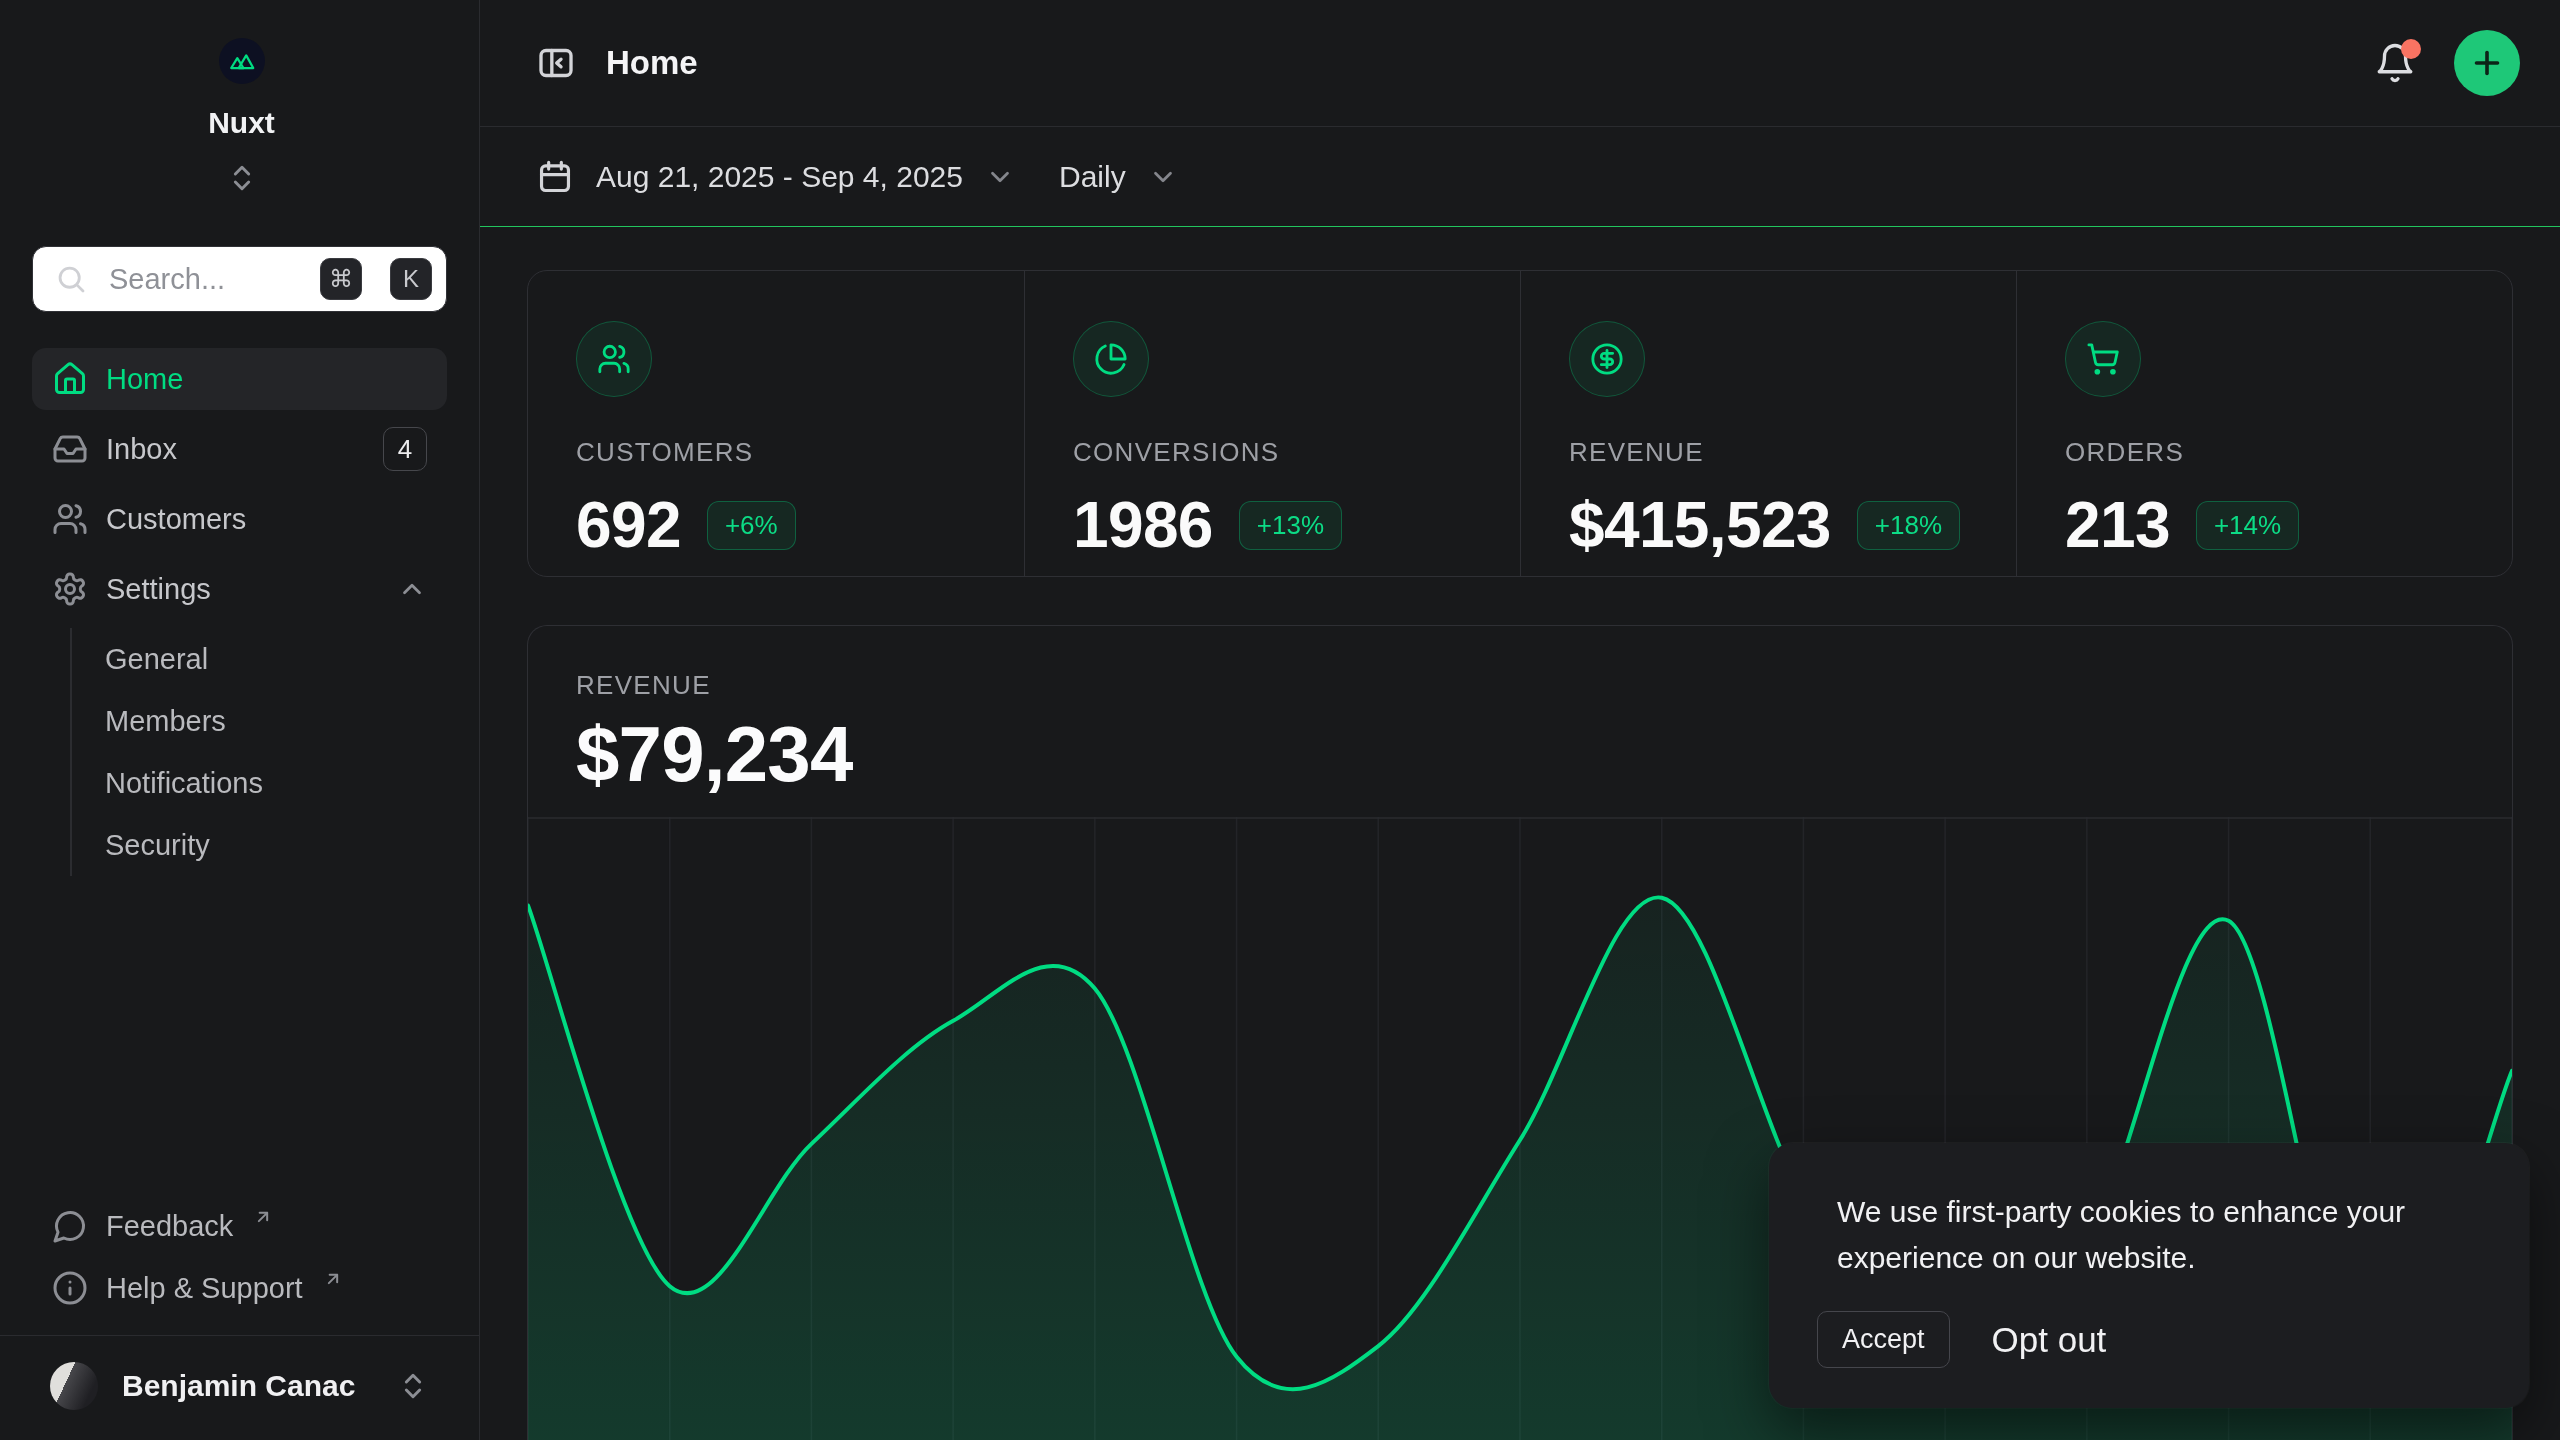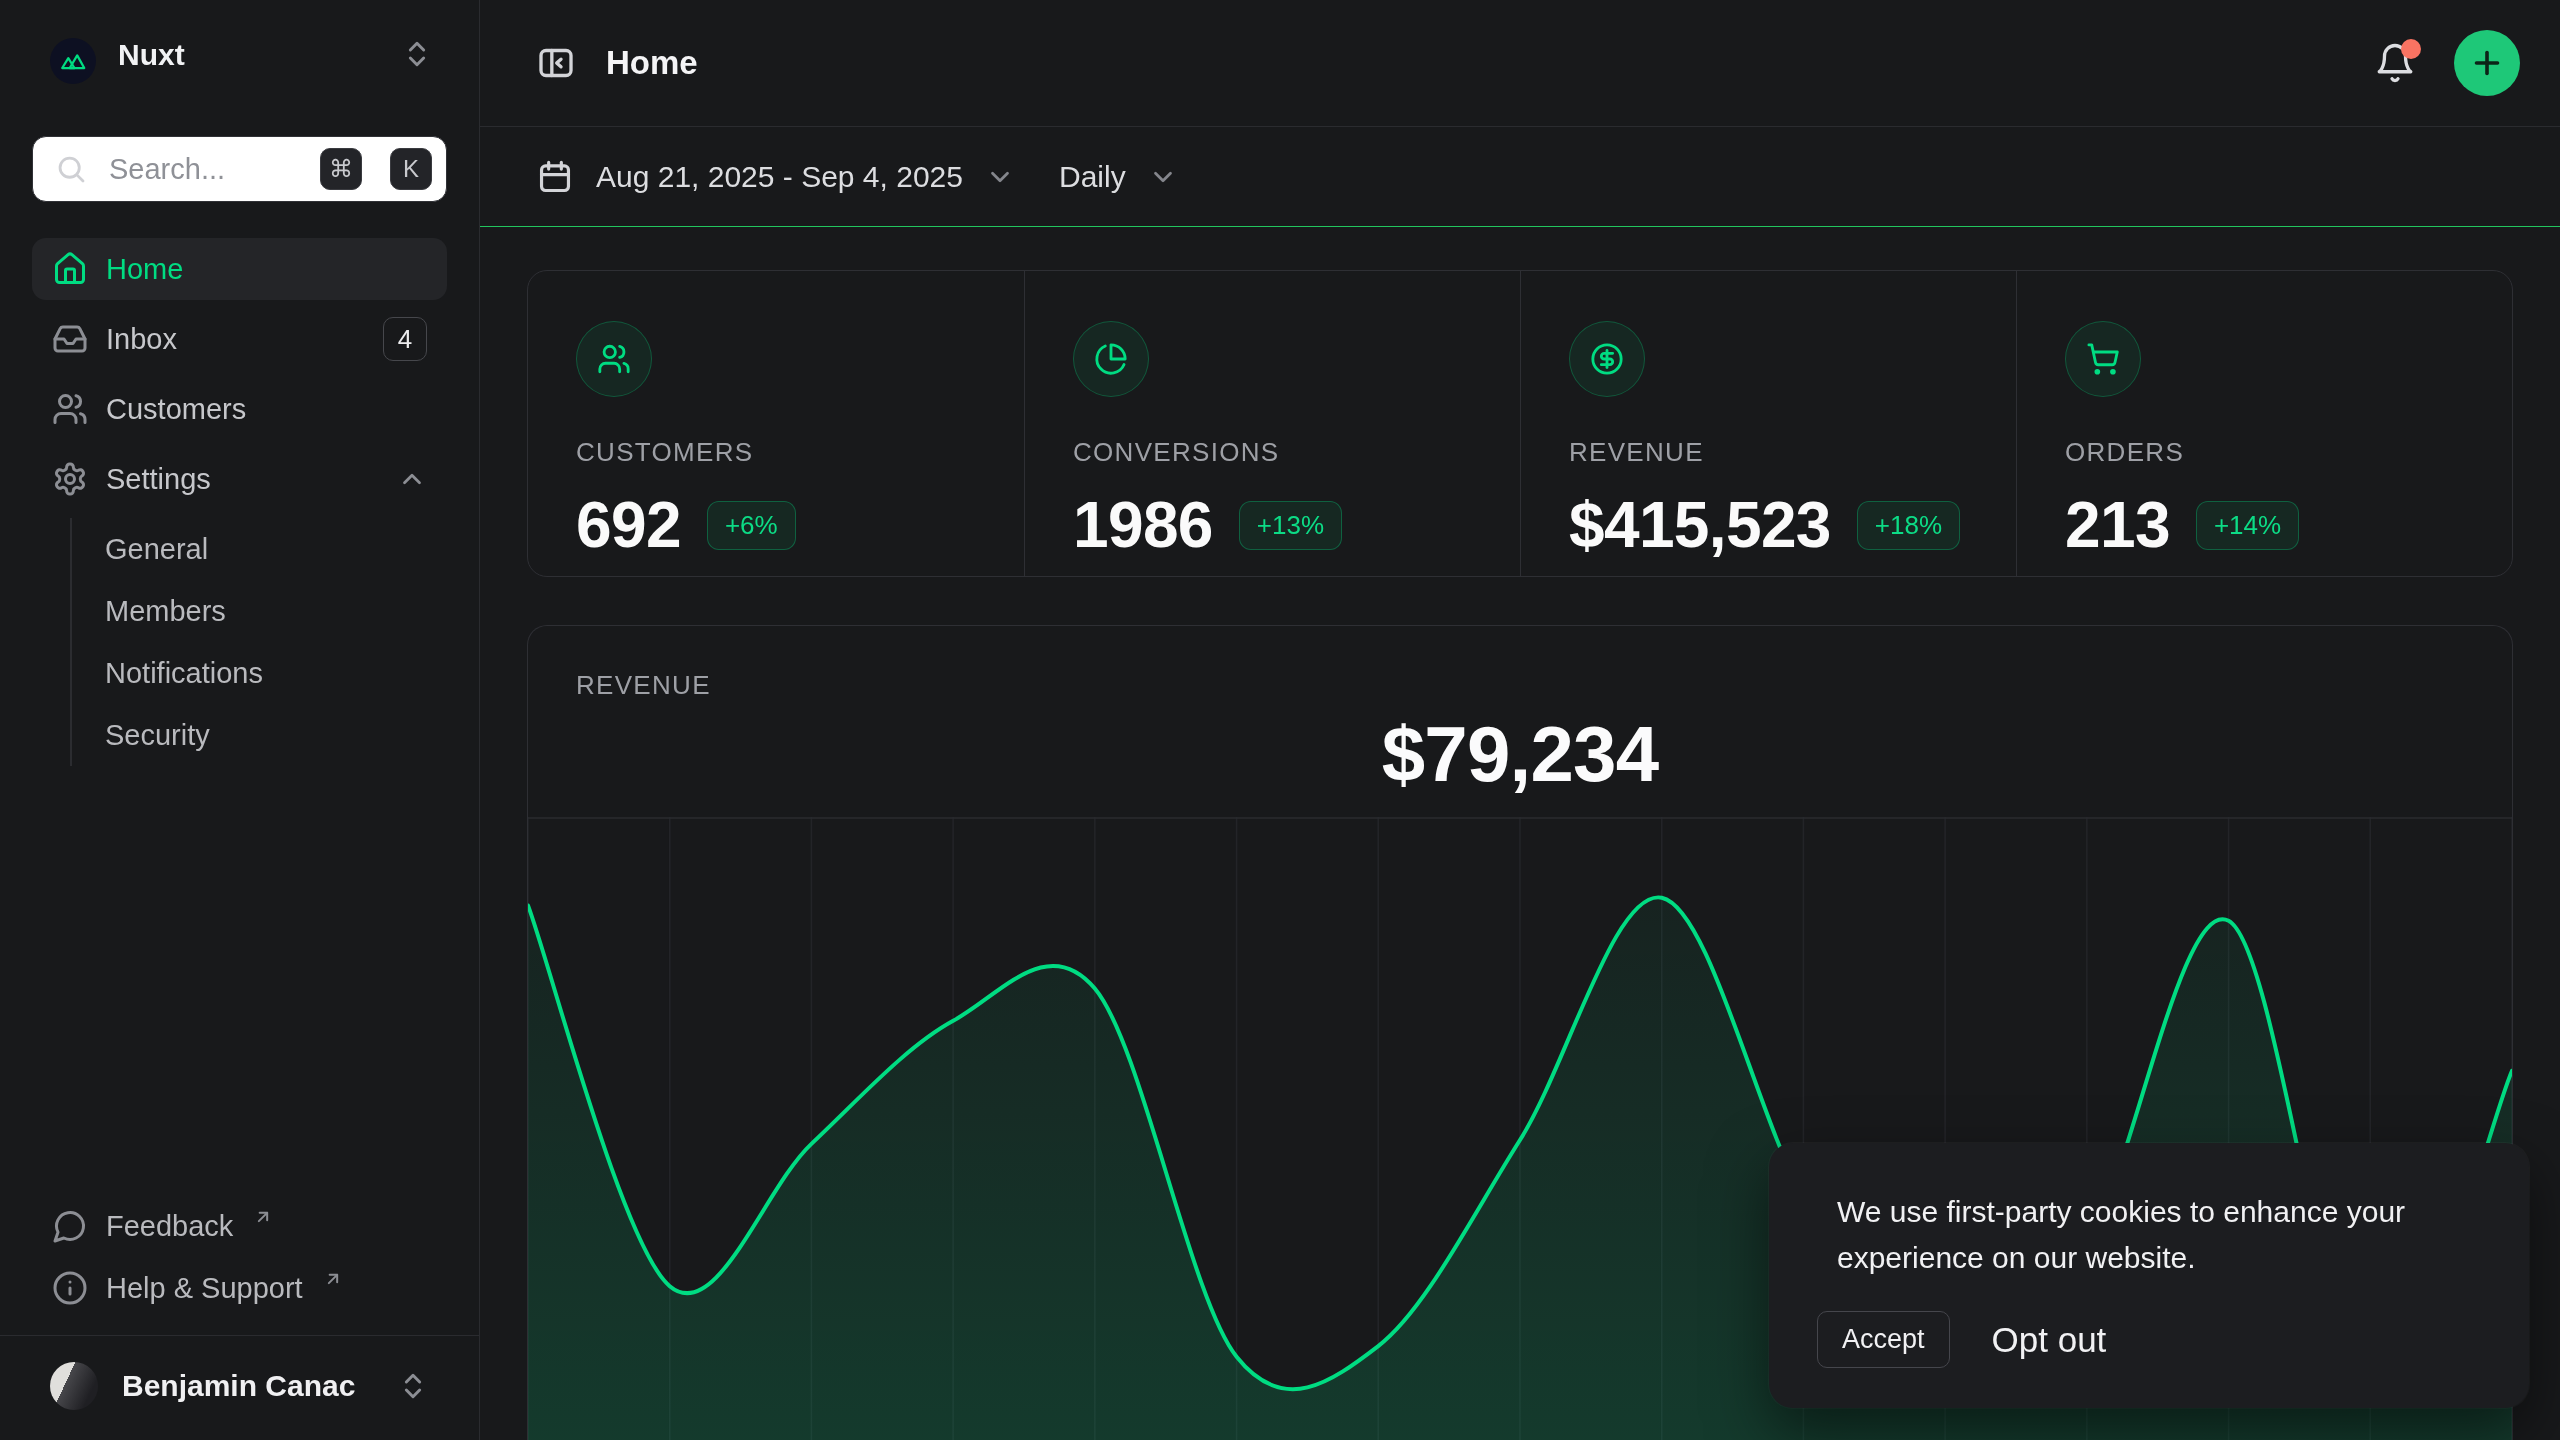--- a/index.html
+++ b/index.html
@@ -6,21 +6,21 @@
   html,body { width:2560px; height:1440px; overflow:hidden; }
   body {
     background:#18191b; color:#ededf0;
     font-family:"Liberation Sans","DejaVu Sans",sans-serif;
     position:relative;
   }
   .app { display:flex; width:2560px; height:1440px; }
 
   
   .sidebar { width:480px; flex:none; border-right:1px solid #2a2b2f; display:flex; flex-direction:column; padding:28px 32px 0; }
-  .brand-row { display:flex; gap:22px; padding:10px 14px 10px 18px; border-radius:14px; cursor:pointer; }
+  .brand-row { display:flex; align-items:center; gap:22px; padding:10px 14px 10px 18px; border-radius:14px; cursor:pointer;flex-direction:column; }
   .brand-logo { width:46px; height:46px; border-radius:50%; background:#0d1022; display:flex; align-items:center; justify-content:center; flex:none; }
   .brand-name { font-size:30px; font-weight:600; color:#f1f2f4; flex:1; }
   .muted-icon { color:#8c8e94; display:flex; }
 
   .search-box { margin-top:42px; height:66px; border:1px solid #303136; background:#ffffff; border-radius:14px; display:flex; align-items:center; gap:22px; padding:0 14px 0 22px; cursor:text; }
   .search-placeholder { flex:1; font-size:29px; color:#8f9197; }
   .kbd { min-width:42px; height:42px; border:1px solid #3a3b40; background:#232428; border-radius:10px; display:flex; align-items:center; justify-content:center; font-size:24px; color:#c8c9cd; }
   .kbd + .kbd { margin-left:-8px; }
 
   .nav { margin-top:36px; flex:1; display:flex; flex-direction:column; gap:8px; min-height:0; }
@@ -67,21 +67,21 @@
   .stat-cell:first-child { border-left:none; }
   .stat-icon { width:76px; height:76px; border-radius:50%; background:rgba(0,220,130,.07); border:1.5px solid rgba(0,220,130,.28); display:flex; align-items:center; justify-content:center; color:#00dc82; flex:none; }
   .stat-label { margin-top:40px; font-size:26px; letter-spacing:.05em; color:#9ea0a6; }
   .stat-value-row { margin-top:20px; display:flex; align-items:center; gap:26px; }
   .stat-value { font-size:64px; font-weight:700; color:#fafafa; letter-spacing:-.01em; }
   .delta-badge { border:1.5px solid rgba(0,220,130,.32); background:rgba(0,220,130,.08); color:#0cdc86; font-size:26px; border-radius:12px; padding:8px 17px; }
 
   .revenue-card { flex:1; min-height:0; border:1px solid #2e2f34; border-bottom:none; border-radius:20px 20px 0 0; display:flex; flex-direction:column; overflow:hidden; background:#18191b; }
   .rev-head { padding:44px 48px 0; }
   .rev-label { font-size:26px; letter-spacing:.05em; color:#9ea0a6; }
-  .rev-value { margin-top:16px; font-size:78px; font-weight:700; color:#fbfbfc; letter-spacing:-.01em; line-height:.95;text-align:center; }
+  .rev-value { margin-top:16px; font-size:78px; font-weight:700; color:#fbfbfc; letter-spacing:-.01em; line-height:.95; }
   .chart-area { flex:1; margin-top:26px; position:relative; min-height:0; }
   .chart-svg { position:absolute; inset:0; width:100%; height:100%; display:block; }
   .grid-v { stroke:#232428; stroke-width:1.6; }
   .grid-top { stroke:#2a2b2f; stroke-width:1.6; }
 
   
   .cookie-banner { position:absolute; right:31px; bottom:32px; width:760px; background:#1c1d20; border-radius:24px; padding:46px 48px 40px;
     box-shadow:0 24px 60px rgba(0,0,0,.5), 0 0 0 1px rgba(255,255,255,.04); z-index:5; }
   .cookie-text { font-size:30px; line-height:1.53; color:#f1f1f3;margin-left:20px; }
   .cookie-actions { margin-top:30px; display:flex; gap:42px; }

